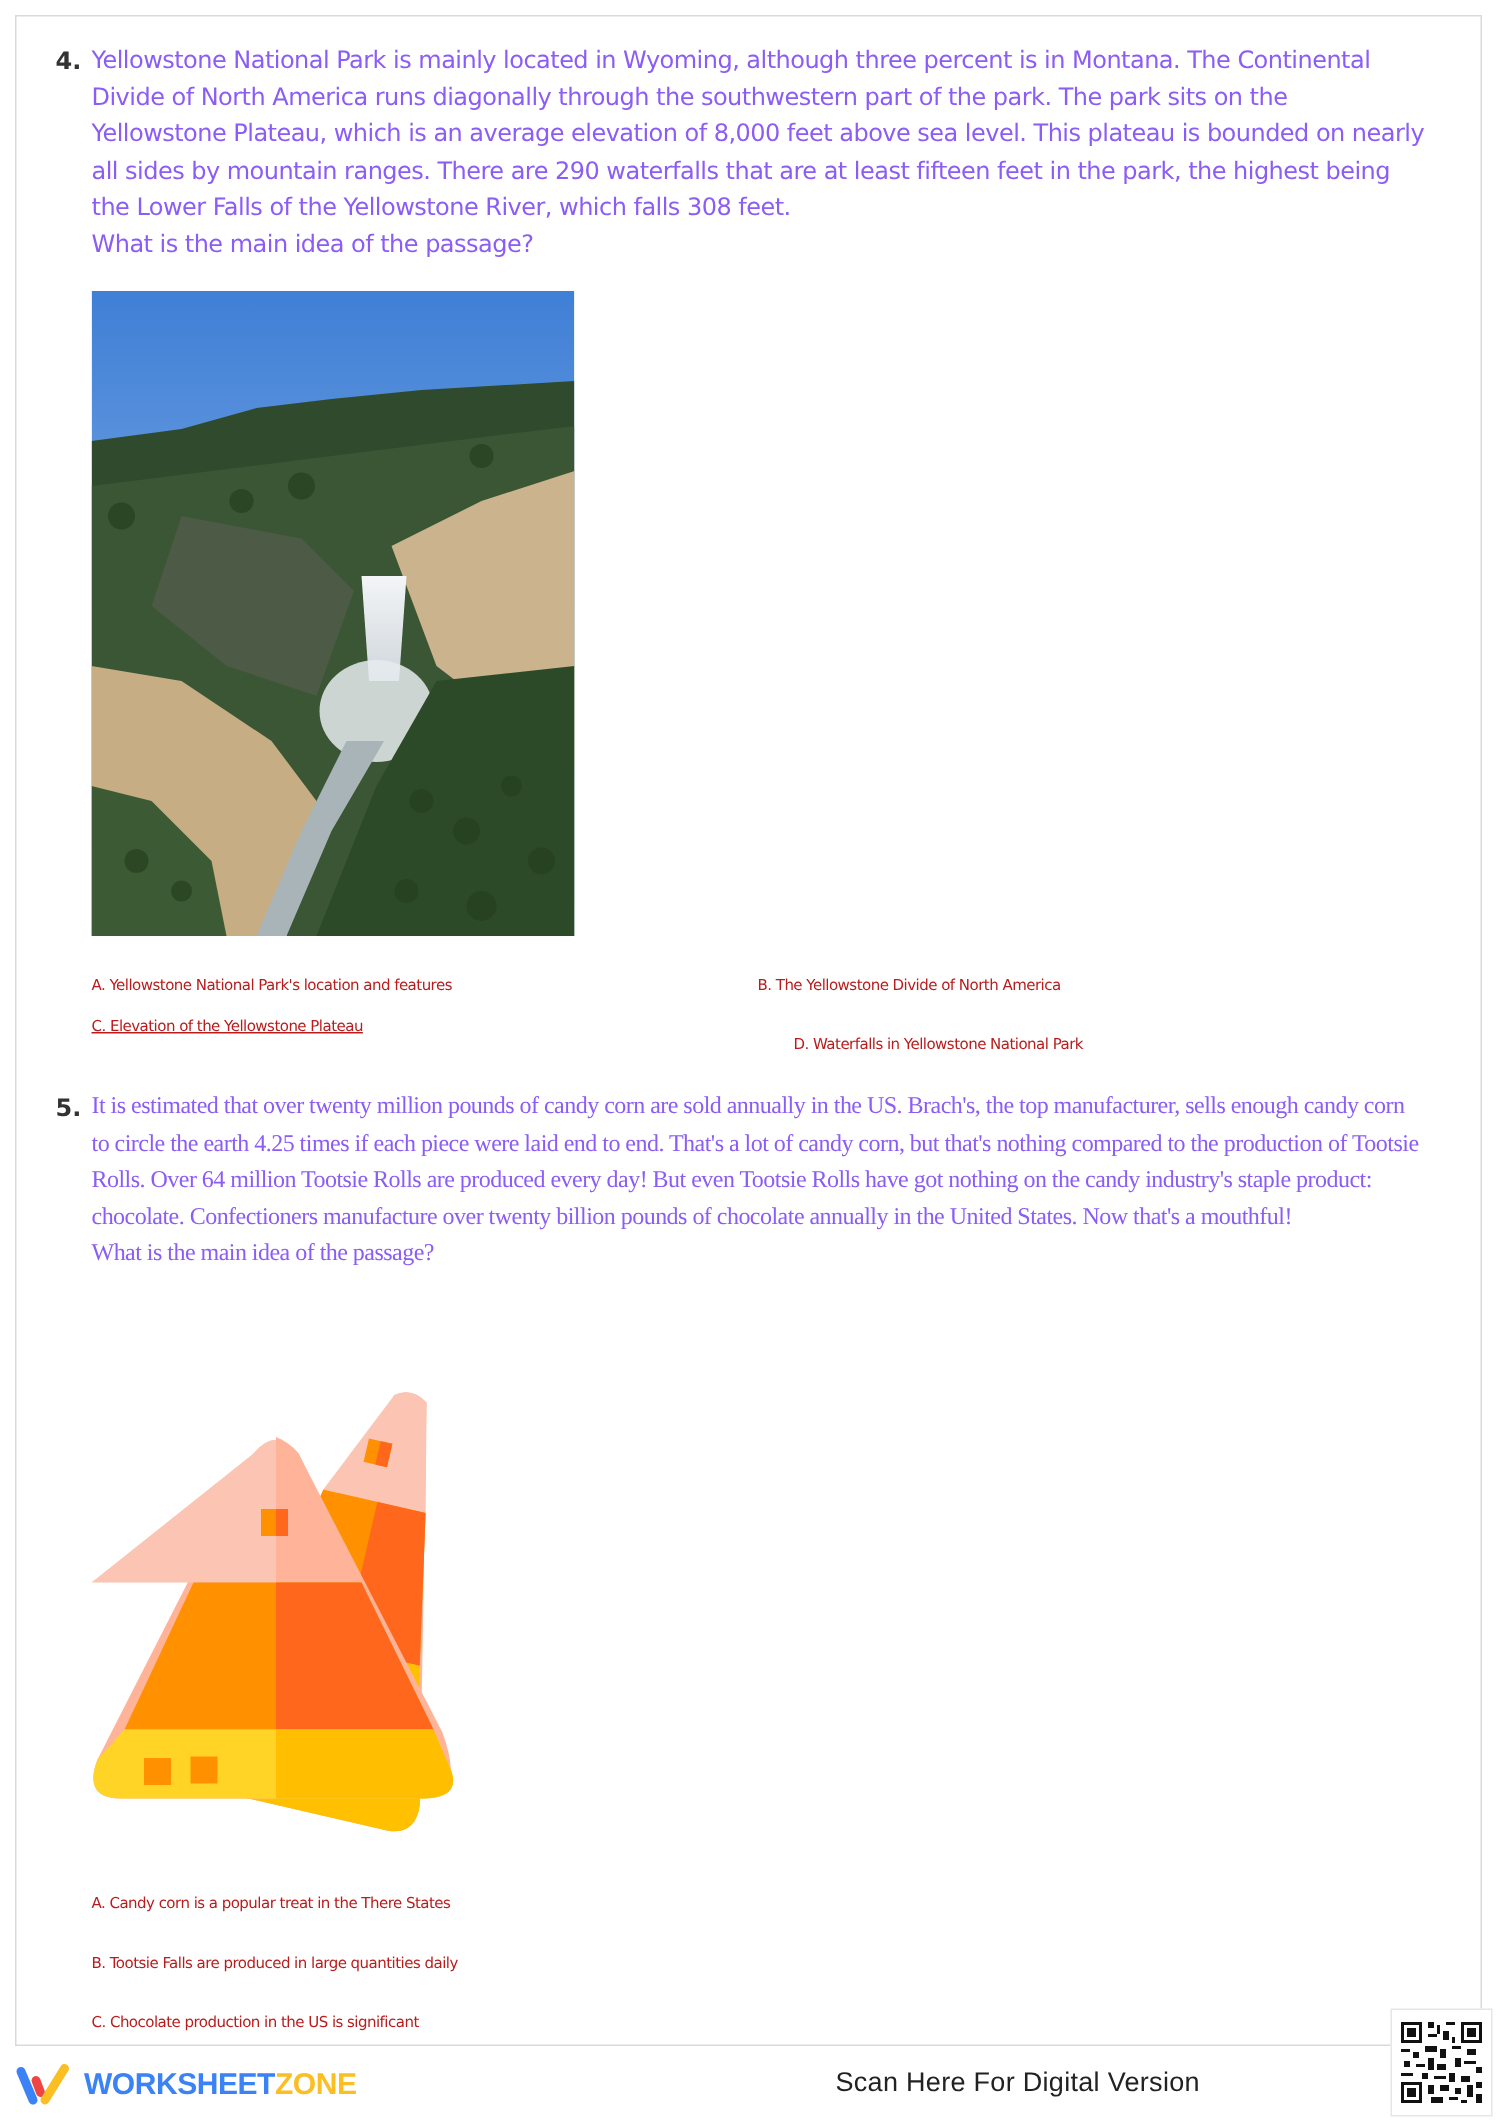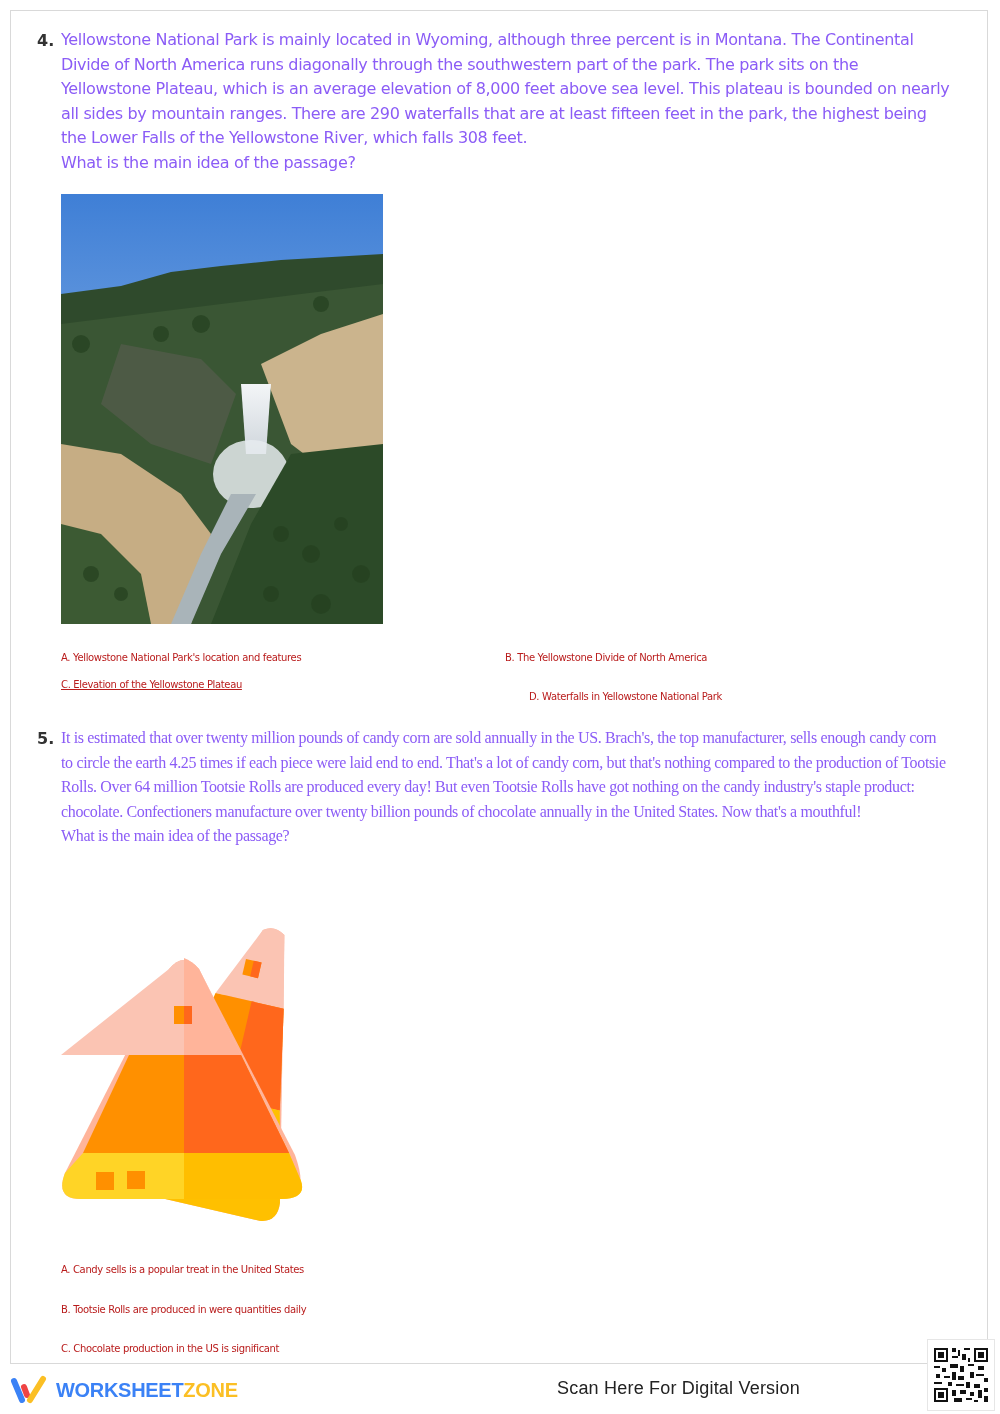--- a/index.html
+++ b/index.html
@@ -108,22 +108,22 @@
         <path d="M123 144 L180 144 L228 242 L123 242 Z" fill="#ff671c"></path>
         <path d="M22 242 L228 242 L240 270 Q246 288 220 288 L20 288 Q-6 288 4 262 Z" fill="#ffd426"></path>
         <path d="M123 242 L228 242 L240 270 Q246 288 220 288 L123 288 Z" fill="#ffbe00"></path>
         <path d="M68 144 L108 58 Q123 40 138 58 L180 144 Z" fill="none"></path>
         <rect x="113" y="95" width="18" height="18" fill="#ff9000"></rect>
         <rect x="123" y="95" width="8" height="18" fill="#ff671c"></rect>
         <rect x="66" y="260" width="18" height="18" fill="#ff9000"></rect>
         <rect x="35" y="278" width="18" height="18" fill="#ff9000" transform="translate(0,-17)"></rect>
       </svg>
     </div>
-    <span class="option" style="left:50px;top:535px;">A. Candy sells is a popular treat in the United States</span>
-    <span class="option" style="left:50px;top:575px;">B. Tootsie Rolls are produced in were quantities daily</span>
+    <span class="option" style="left:50px;top:535px;">A. Candy corn is a popular treat in the There States</span>
+    <span class="option" style="left:50px;top:575px;">B. Tootsie Falls are produced in large quantities daily</span>
     <span class="option" style="left:50px;top:614px;">C. Chocolate production in the US is significant</span>
   </div>
 </div>
 
 <div class="footer">
   <div class="logo">
     <svg width="40" height="30" viewBox="0 0 40 30" xmlns="http://www.w3.org/2000/svg">
       <line x1="4" y1="6" x2="12" y2="25" stroke="#3b82f6" stroke-width="6" stroke-linecap="round"></line>
       <line x1="14" y1="12" x2="17" y2="20" stroke="#ef4444" stroke-width="6" stroke-linecap="round"></line>
       <line x1="20" y1="25" x2="33" y2="4" stroke="#fbbf24" stroke-width="6" stroke-linecap="round"></line>

